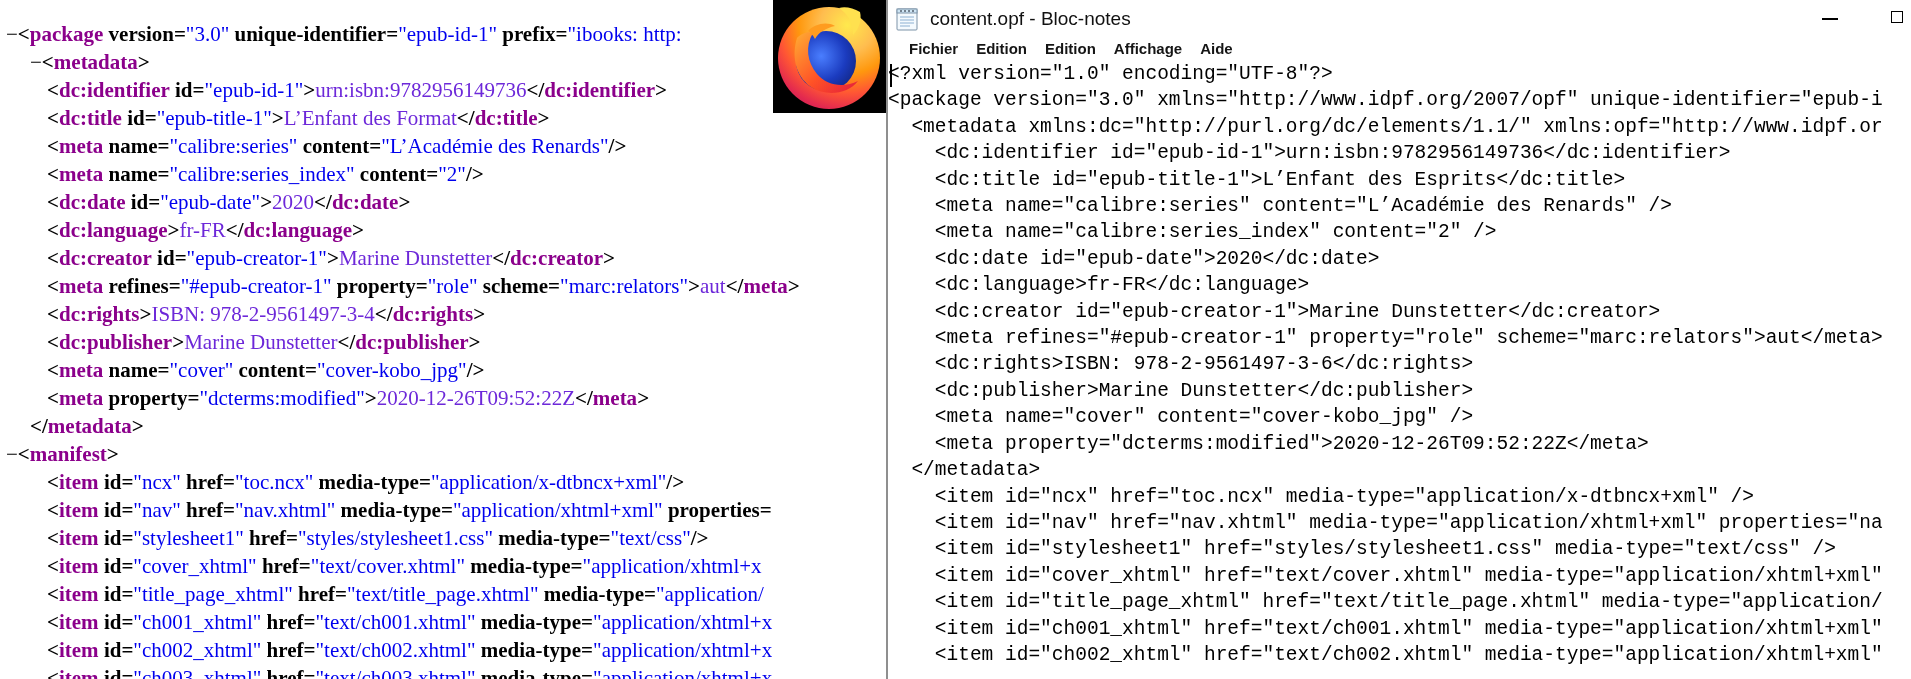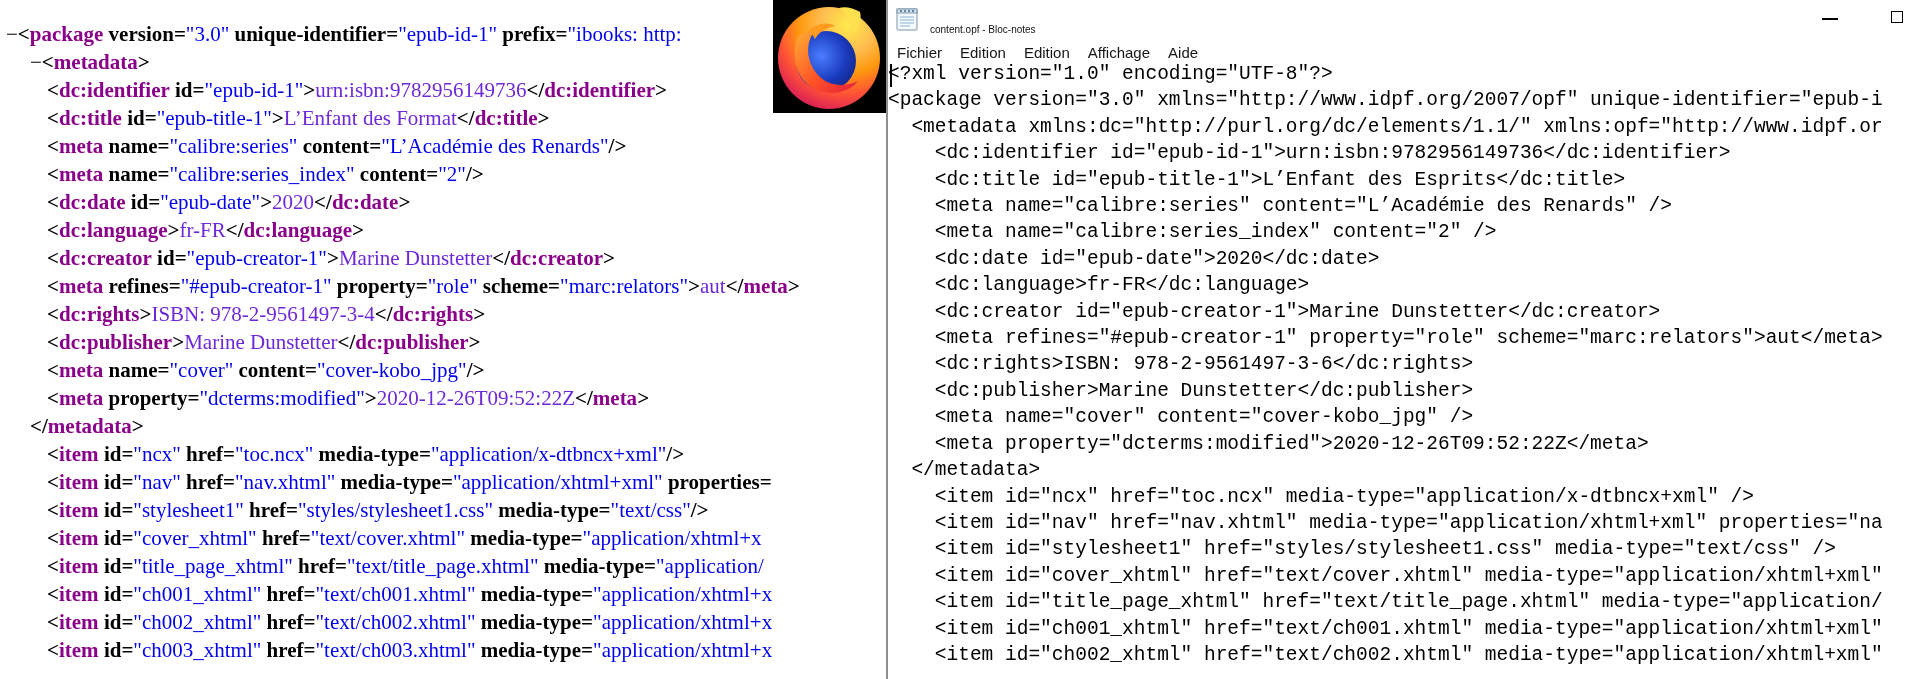--- a/index.html
+++ b/index.html
@@ -22,27 +22,27 @@
   .x-m{color:#000;cursor:pointer;}
 
   
   .ff-logo{position:absolute;left:773px;top:0;width:113px;height:113px;background:#000;}
 
   
   .notepad{position:absolute;left:886px;top:0;width:1025px;height:679px;background:#fff;
            border-left:2px solid #8f8f8f;box-sizing:border-box;}
   .np-titlebar{position:relative;height:36px;background:#fff;}
   .np-icon{position:absolute;left:7px;top:6px;width:24px;height:25px;}
-  .np-title{position:absolute;left:42px;top:24px;font-size:10px;color:#111;}
+  .np-title{position:absolute;left:42px;top:8px;font-size:19px;color:#111;}
   .np-btn{position:absolute;top:0;width:44px;height:36px;cursor:pointer;}
   .np-btn-min{left:920px;}
   .np-btn-max{left:988px;}
   .glyph-min{position:absolute;left:14px;top:18px;width:16px;height:0;border-top:2px solid #000;}
   .glyph-max{position:absolute;left:15px;top:11px;width:12px;height:12px;border:1.5px solid #000;box-sizing:border-box;}
-  .np-menubar{position:relative;height:25px;display:flex;align-items:flex-end;padding-left:0;}
+  .np-menubar{position:relative;height:25px;display:flex;align-items:center;padding-left:12px;font-weight:bold;}
   .np-menu-item{font-size:15px;color:#151515;padding:0 9px;cursor:pointer;}
   .np-text{position:absolute;left:0;top:61px;width:1023px;height:618px;overflow:hidden;cursor:text;}
   .nline{white-space:pre;font-family:"Liberation Mono","DejaVu Sans Mono",monospace;
          font-size:19.5px;line-height:26.4px;color:#000;}
   .caret{position:absolute;left:2px;top:3px;width:2px;height:23px;background:#000;}
 </style>
 </head>
 <body>
 
 <div class="stage">
@@ -57,20 +57,21 @@
         <div class="xrow ind2"><span class="x-p">&lt;</span><span class="x-t">meta</span><span class="x-x"> </span><span class="x-a">name</span><span class="x-p">=</span><span class="x-v">"calibre:series_index"</span><span class="x-x"> </span><span class="x-a">content</span><span class="x-p">=</span><span class="x-v">"2"</span><span class="x-p">/&gt;</span></div>
         <div class="xrow ind2"><span class="x-p">&lt;</span><span class="x-t">dc:date</span><span class="x-x"> </span><span class="x-a">id</span><span class="x-p">=</span><span class="x-v">"epub-date"</span><span class="x-p">&gt;</span><span class="x-x">2020</span><span class="x-p">&lt;/</span><span class="x-t">dc:date</span><span class="x-p">&gt;</span></div>
         <div class="xrow ind2"><span class="x-p">&lt;</span><span class="x-t">dc:language</span><span class="x-p">&gt;</span><span class="x-x">fr-FR</span><span class="x-p">&lt;/</span><span class="x-t">dc:language</span><span class="x-p">&gt;</span></div>
         <div class="xrow ind2"><span class="x-p">&lt;</span><span class="x-t">dc:creator</span><span class="x-x"> </span><span class="x-a">id</span><span class="x-p">=</span><span class="x-v">"epub-creator-1"</span><span class="x-p">&gt;</span><span class="x-x">Marine Dunstetter</span><span class="x-p">&lt;/</span><span class="x-t">dc:creator</span><span class="x-p">&gt;</span></div>
         <div class="xrow ind2"><span class="x-p">&lt;</span><span class="x-t">meta</span><span class="x-x"> </span><span class="x-a">refines</span><span class="x-p">=</span><span class="x-v">"#epub-creator-1"</span><span class="x-x"> </span><span class="x-a">property</span><span class="x-p">=</span><span class="x-v">"role"</span><span class="x-x"> </span><span class="x-a">scheme</span><span class="x-p">=</span><span class="x-v">"marc:relators"</span><span class="x-p">&gt;</span><span class="x-x">aut</span><span class="x-p">&lt;/</span><span class="x-t">meta</span><span class="x-p">&gt;</span></div>
         <div class="xrow ind2"><span class="x-p">&lt;</span><span class="x-t">dc:rights</span><span class="x-p">&gt;</span><span class="x-x">ISBN: 978-2-9561497-3-4</span><span class="x-p">&lt;/</span><span class="x-t">dc:rights</span><span class="x-p">&gt;</span></div>
         <div class="xrow ind2"><span class="x-p">&lt;</span><span class="x-t">dc:publisher</span><span class="x-p">&gt;</span><span class="x-x">Marine Dunstetter</span><span class="x-p">&lt;/</span><span class="x-t">dc:publisher</span><span class="x-p">&gt;</span></div>
         <div class="xrow ind2"><span class="x-p">&lt;</span><span class="x-t">meta</span><span class="x-x"> </span><span class="x-a">name</span><span class="x-p">=</span><span class="x-v">"cover"</span><span class="x-x"> </span><span class="x-a">content</span><span class="x-p">=</span><span class="x-v">"cover-kobo_jpg"</span><span class="x-p">/&gt;</span></div>
         <div class="xrow ind2"><span class="x-p">&lt;</span><span class="x-t">meta</span><span class="x-x"> </span><span class="x-a">property</span><span class="x-p">=</span><span class="x-v">"dcterms:modified"</span><span class="x-p">&gt;</span><span class="x-x">2020-12-26T09:52:22Z</span><span class="x-p">&lt;/</span><span class="x-t">meta</span><span class="x-p">&gt;</span></div>
         <div class="xrow ind1"><span class="x-p">&lt;/</span><span class="x-t">metadata</span><span class="x-p">&gt;</span></div>
+        <div class="xrow ind0"><span class="x-m">−</span><span class="x-p">&lt;</span><span class="x-t">manifest</span><span class="x-p">&gt;</span></div>
         <div class="xrow ind2"><span class="x-p">&lt;</span><span class="x-t">item</span><span class="x-x"> </span><span class="x-a">id</span><span class="x-p">=</span><span class="x-v">"ncx"</span><span class="x-x"> </span><span class="x-a">href</span><span class="x-p">=</span><span class="x-v">"toc.ncx"</span><span class="x-x"> </span><span class="x-a">media-type</span><span class="x-p">=</span><span class="x-v">"application/x-dtbncx+xml"</span><span class="x-p">/&gt;</span></div>
         <div class="xrow ind2"><span class="x-p">&lt;</span><span class="x-t">item</span><span class="x-x"> </span><span class="x-a">id</span><span class="x-p">=</span><span class="x-v">"nav"</span><span class="x-x"> </span><span class="x-a">href</span><span class="x-p">=</span><span class="x-v">"nav.xhtml"</span><span class="x-x"> </span><span class="x-a">media-type</span><span class="x-p">=</span><span class="x-v">"application/xhtml+xml"</span><span class="x-x"> </span><span class="x-a">properties</span><span class="x-p">=</span></div>
         <div class="xrow ind2"><span class="x-p">&lt;</span><span class="x-t">item</span><span class="x-x"> </span><span class="x-a">id</span><span class="x-p">=</span><span class="x-v">"stylesheet1"</span><span class="x-x"> </span><span class="x-a">href</span><span class="x-p">=</span><span class="x-v">"styles/stylesheet1.css"</span><span class="x-x"> </span><span class="x-a">media-type</span><span class="x-p">=</span><span class="x-v">"text/css"</span><span class="x-p">/&gt;</span></div>
         <div class="xrow ind2"><span class="x-p">&lt;</span><span class="x-t">item</span><span class="x-x"> </span><span class="x-a">id</span><span class="x-p">=</span><span class="x-v">"cover_xhtml"</span><span class="x-x"> </span><span class="x-a">href</span><span class="x-p">=</span><span class="x-v">"text/cover.xhtml"</span><span class="x-x"> </span><span class="x-a">media-type</span><span class="x-p">=</span><span class="x-v">"application/xhtml+x</span></div>
         <div class="xrow ind2"><span class="x-p">&lt;</span><span class="x-t">item</span><span class="x-x"> </span><span class="x-a">id</span><span class="x-p">=</span><span class="x-v">"title_page_xhtml"</span><span class="x-x"> </span><span class="x-a">href</span><span class="x-p">=</span><span class="x-v">"text/title_page.xhtml"</span><span class="x-x"> </span><span class="x-a">media-type</span><span class="x-p">=</span><span class="x-v">"application/</span></div>
         <div class="xrow ind2"><span class="x-p">&lt;</span><span class="x-t">item</span><span class="x-x"> </span><span class="x-a">id</span><span class="x-p">=</span><span class="x-v">"ch001_xhtml"</span><span class="x-x"> </span><span class="x-a">href</span><span class="x-p">=</span><span class="x-v">"text/ch001.xhtml"</span><span class="x-x"> </span><span class="x-a">media-type</span><span class="x-p">=</span><span class="x-v">"application/xhtml+x</span></div>
         <div class="xrow ind2"><span class="x-p">&lt;</span><span class="x-t">item</span><span class="x-x"> </span><span class="x-a">id</span><span class="x-p">=</span><span class="x-v">"ch002_xhtml"</span><span class="x-x"> </span><span class="x-a">href</span><span class="x-p">=</span><span class="x-v">"text/ch002.xhtml"</span><span class="x-x"> </span><span class="x-a">media-type</span><span class="x-p">=</span><span class="x-v">"application/xhtml+x</span></div>
         <div class="xrow ind2"><span class="x-p">&lt;</span><span class="x-t">item</span><span class="x-x"> </span><span class="x-a">id</span><span class="x-p">=</span><span class="x-v">"ch003_xhtml"</span><span class="x-x"> </span><span class="x-a">href</span><span class="x-p">=</span><span class="x-v">"text/ch003.xhtml"</span><span class="x-x"> </span><span class="x-a">media-type</span><span class="x-p">=</span><span class="x-v">"application/xhtml+x</span></div>
       </div>
   </div>

